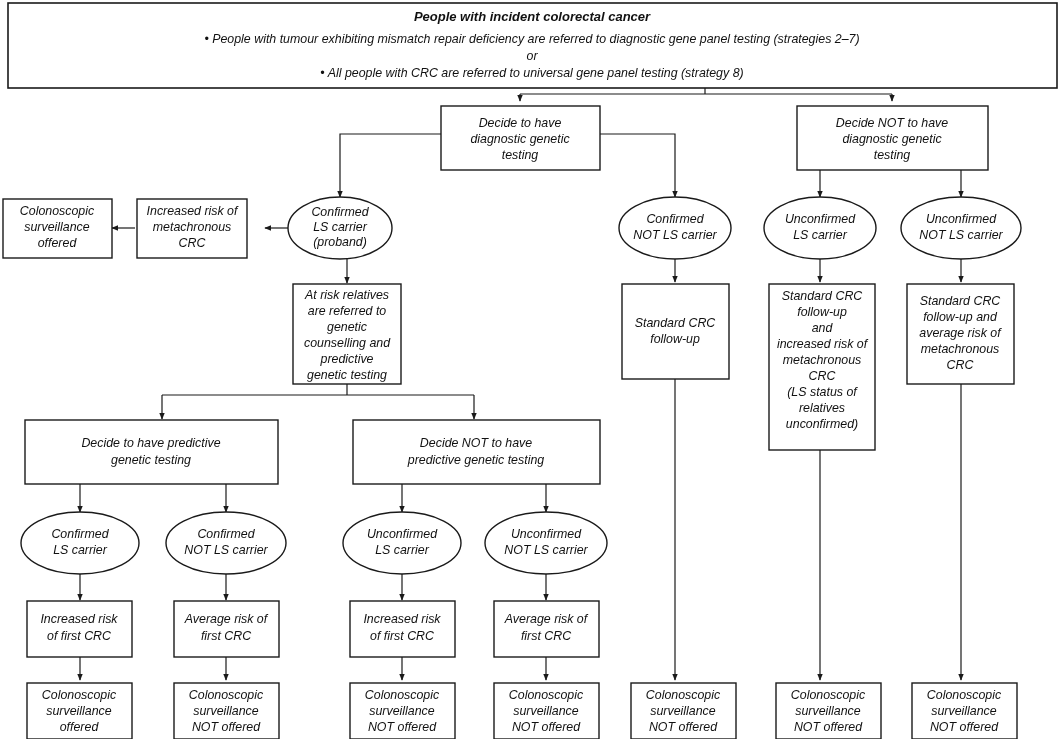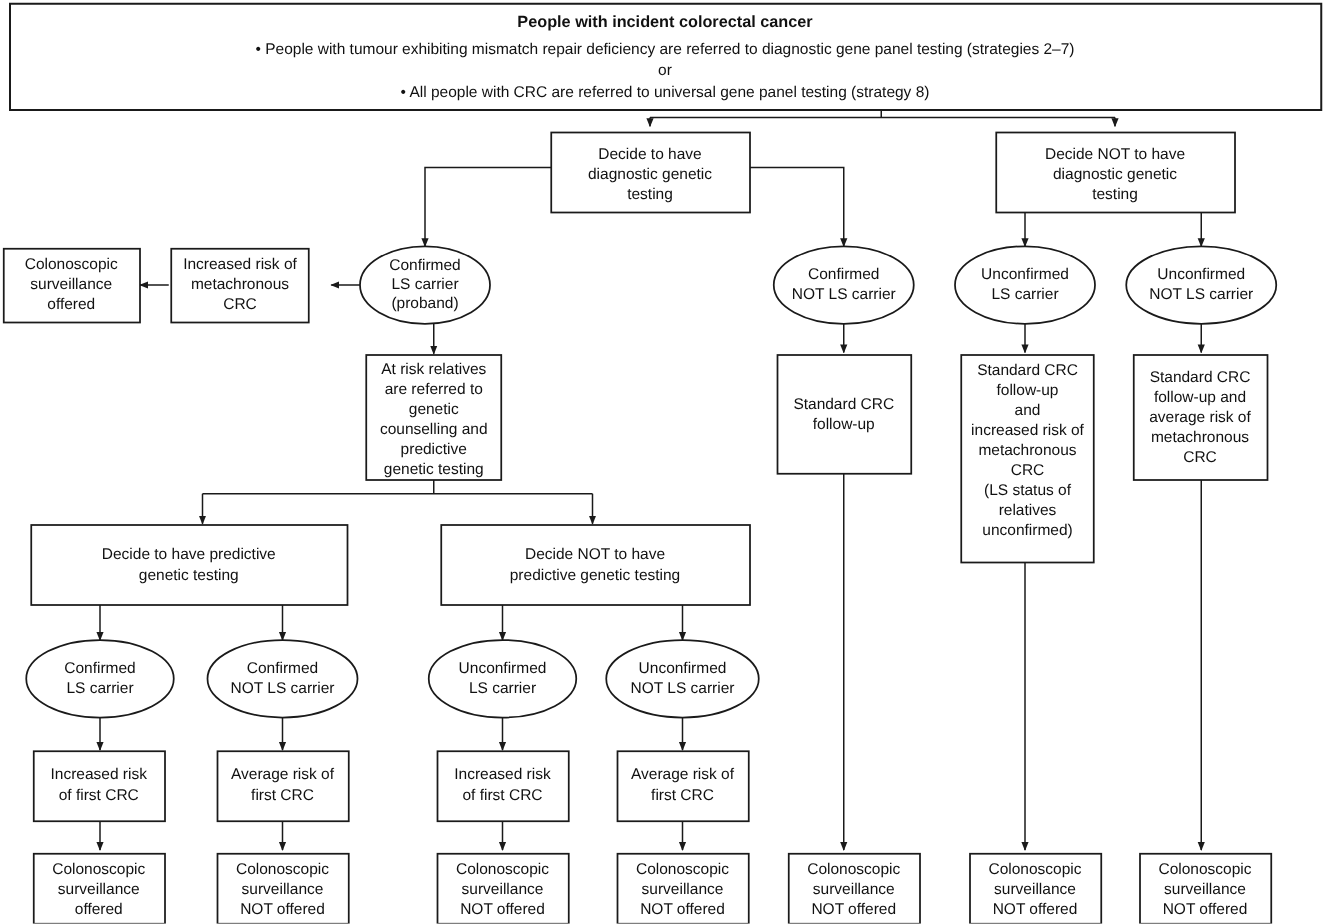--- a/index.html
+++ b/index.html
@@ -6,20 +6,21 @@
     margin: 0;
     padding: 0;
     background: #ffffff;
   }
   #diagram-root {
     position: relative;
     width: 1064px;
     height: 739px;
     background: #ffffff;
     font-family: "Liberation Sans", sans-serif;
+    font-style: italic;
   }
   svg#flowchart {
     display: block;
     width: 1064px;
     height: 739px;
   }
   .node-shape {
     fill: #ffffff;
     stroke: #1a1a1a;
     stroke-width: 1.4;

